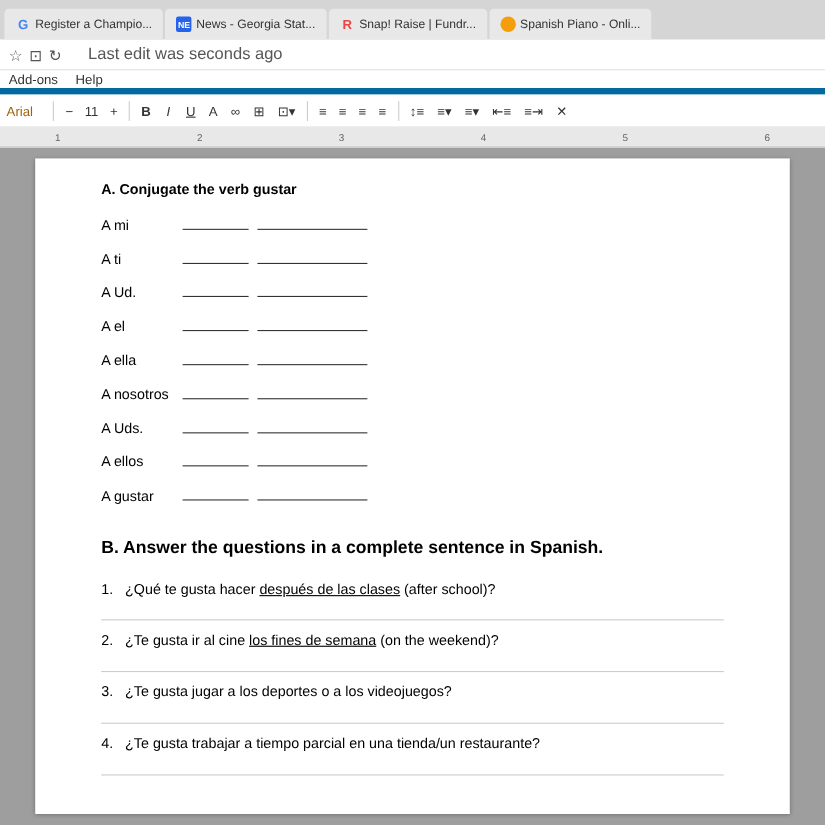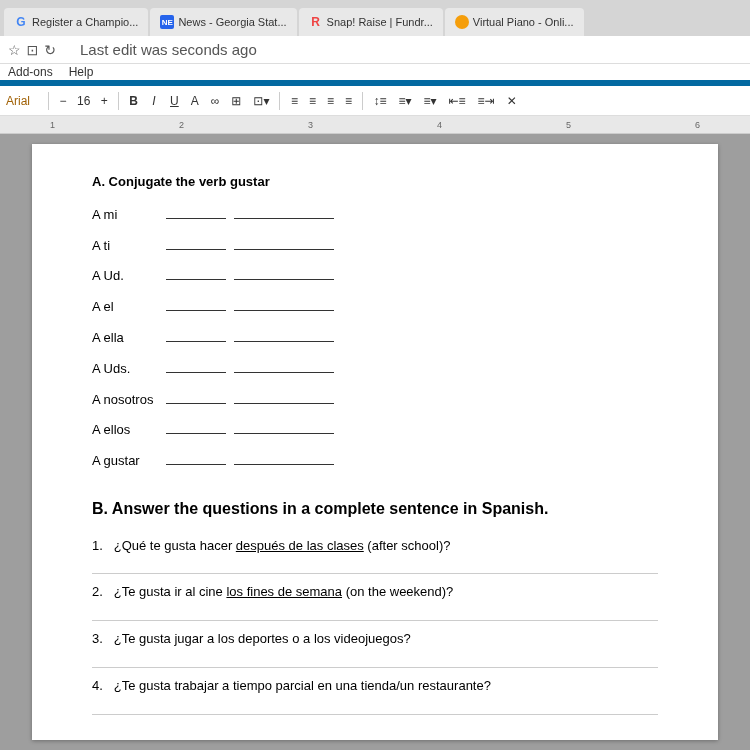--- a/index.html
+++ b/index.html
@@ -143,21 +143,21 @@
       padding: 10px 20px;
       height: calc(750px - 36px - 28px - 22px - 30px - 18px);
       overflow-y: auto;
       display: flex;
       justify-content: center;
     }
     .doc-page {
       background: white;
       width: 686px;
       min-height: 100%;
-      padding: 28px 60px;
+      padding: 18px 60px;
       box-shadow: 0 1px 4px rgba(0,0,0,0.3);
       font-size: 13px;
       color: #000;
       line-height: 1.6;
     }
 
     .section-title {
       font-weight: bold;
       margin-bottom: 12px;
       font-size: 13px;
@@ -220,21 +220,21 @@
   <div class="tab">
     <span class="tab-icon tab-ne">NE</span>
     <span>News - Georgia Stat...</span>
   </div>
   <div class="tab">
     <span class="tab-icon tab-snap">R</span>
     <span>Snap! Raise | Fundr...</span>
   </div>
   <div class="tab">
     <span class="tab-piano-icon"></span>
-    <span>Virtual Piano - Onli...</span>
+    <span>Spanish Piano - Onli...</span>
   </div>
 </div>
 
 <div class="toolbar-row1">
   <div class="toolbar-icons">
     <span class="toolbar-icon">☆</span>
     <span class="toolbar-icon">⊡</span>
     <span class="toolbar-icon">↻</span>
   </div>
   <span class="last-edit">Last edit was seconds ago</span>
@@ -243,21 +243,21 @@
 <div class="menu-bar">
   <span class="menu-item">Add-ons</span>
   <span class="menu-item">Help</span>
 </div>
 
 <div class="format-toolbar">
   <span class="font-name">Arial</span>
   <span class="separator"></span>
   <div class="font-size-area">
     <span class="fmt-btn">−</span>
-    <span class="fmt-btn">16</span>
+    <span class="fmt-btn">11</span>
     <span class="fmt-btn">+</span>
   </div>
   <span class="separator"></span>
   <span class="fmt-btn bold">B</span>
   <span class="fmt-btn italic">I</span>
   <span class="fmt-btn underline">U</span>
   <span class="fmt-btn">A</span>
   <span class="fmt-btn">∞</span>
   <span class="fmt-btn">⊞</span>
   <span class="fmt-btn">⊡▾</span>
@@ -312,26 +312,26 @@
       <span class="label">A el</span>
       <span class="blank-short"></span>
       <span class="blank-long"></span>
     </div>
     <div class="conjugate-item">
       <span class="label">A ella</span>
       <span class="blank-short"></span>
       <span class="blank-long"></span>
     </div>
     <div class="conjugate-item">
+      <span class="label">A nosotros</span>
+      <span class="blank-short"></span>
+      <span class="blank-long"></span>
+    </div>
+    <div class="conjugate-item">
       <span class="label">A Uds.</span>
-      <span class="blank-short"></span>
-      <span class="blank-long"></span>
-    </div>
-    <div class="conjugate-item">
-      <span class="label">A nosotros</span>
       <span class="blank-short"></span>
       <span class="blank-long"></span>
     </div>
     <div class="conjugate-item">
       <span class="label">A ellos</span>
       <span class="blank-short"></span>
       <span class="blank-long"></span>
     </div>
     <div class="conjugate-item">
       <span class="label">A gustar</span>

